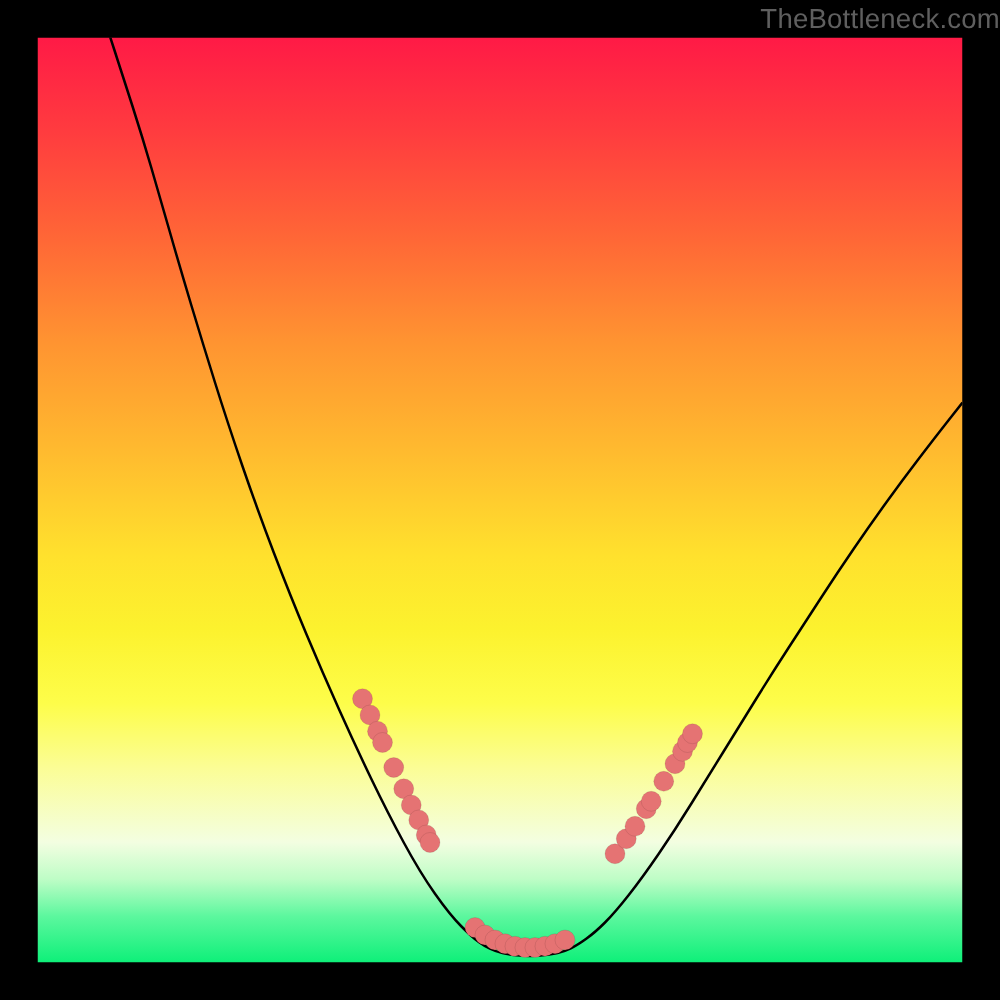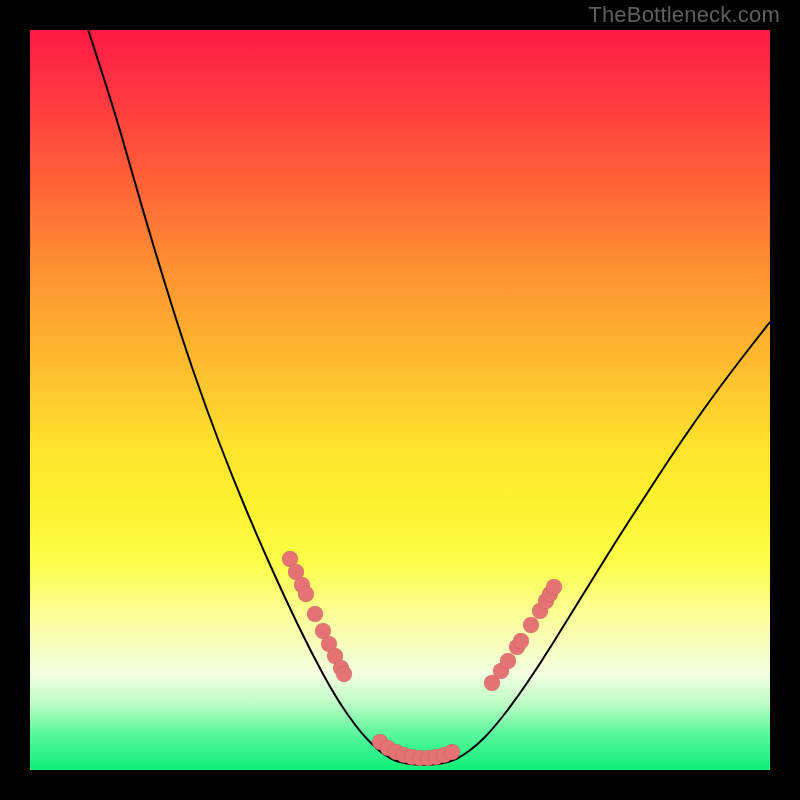--- a/index.html
+++ b/index.html
@@ -13,21 +13,21 @@
   }
   .outer {
     position: relative;
     width: 800px;
     height: 800px;
     background: #000;
   }
   .watermark {
     position: absolute;
     top: 2px;
-    right: 20px;
+    right: 0;
     color: #5f5f5f;
     font-size: 22px;
     font-weight: 500;
     letter-spacing: 0.2px;
     z-index: 10;
   }
   .plot-area {
     position: absolute;
     left: 30px;
     top: 30px;

